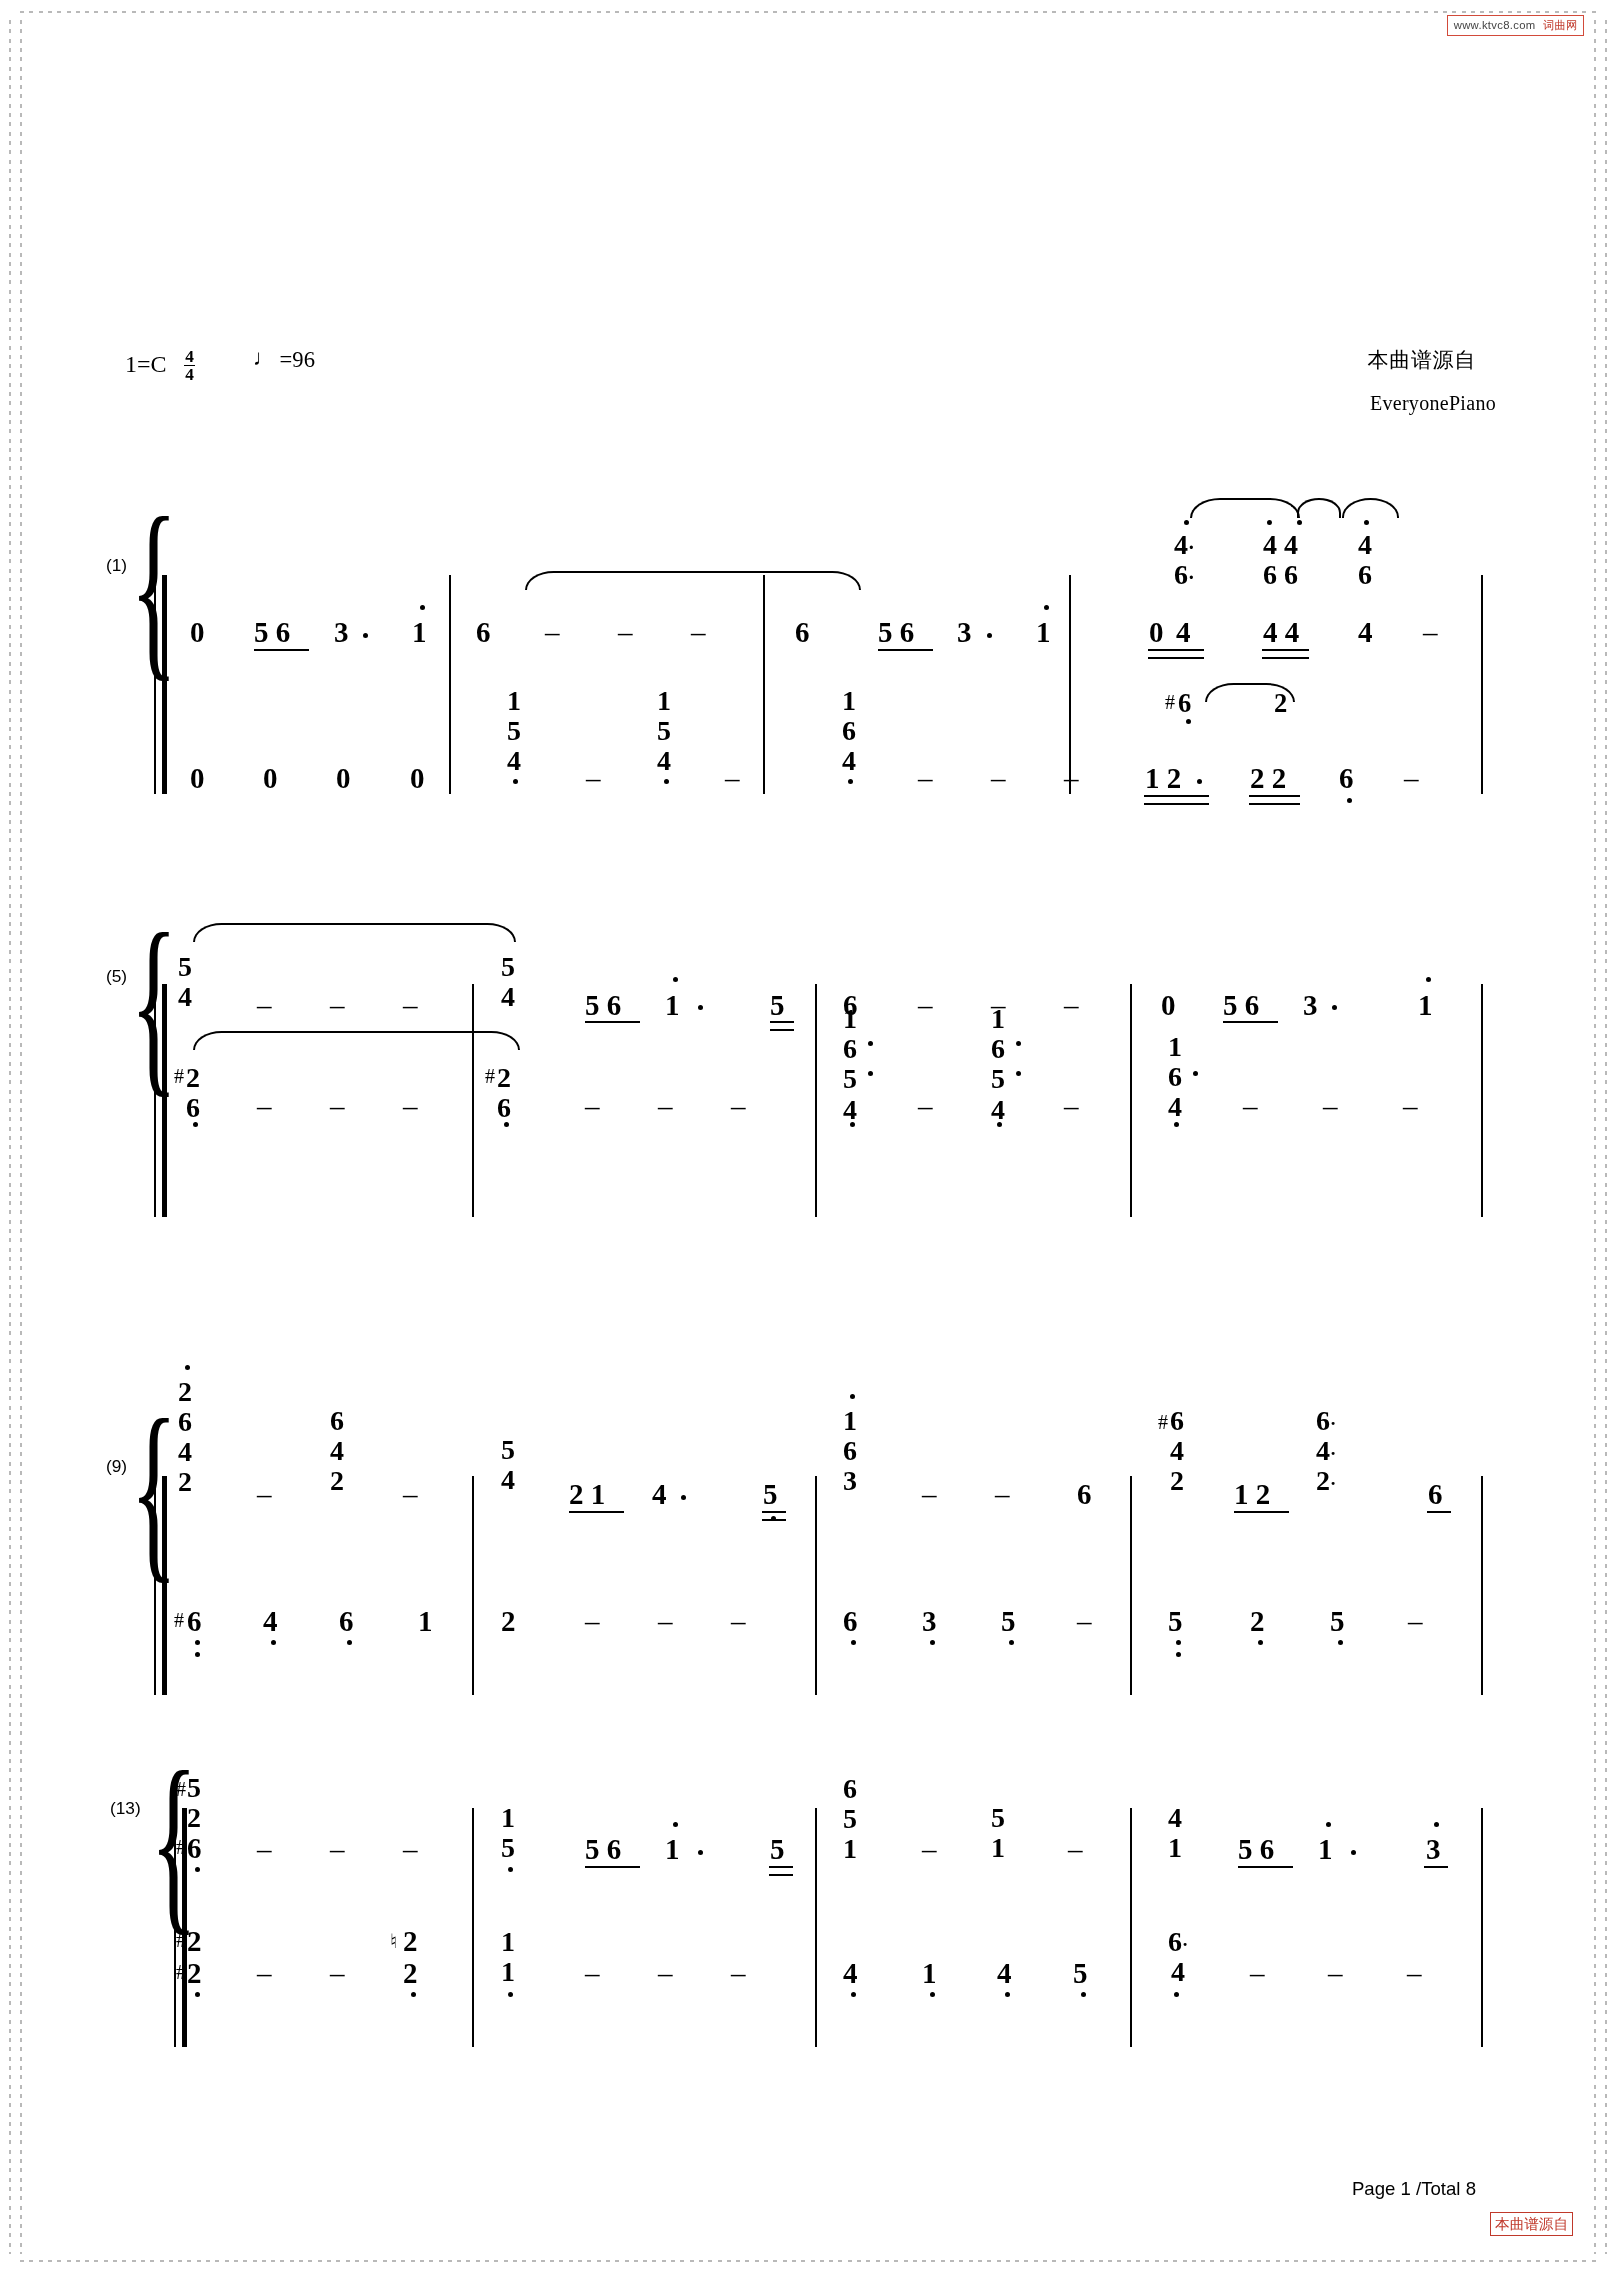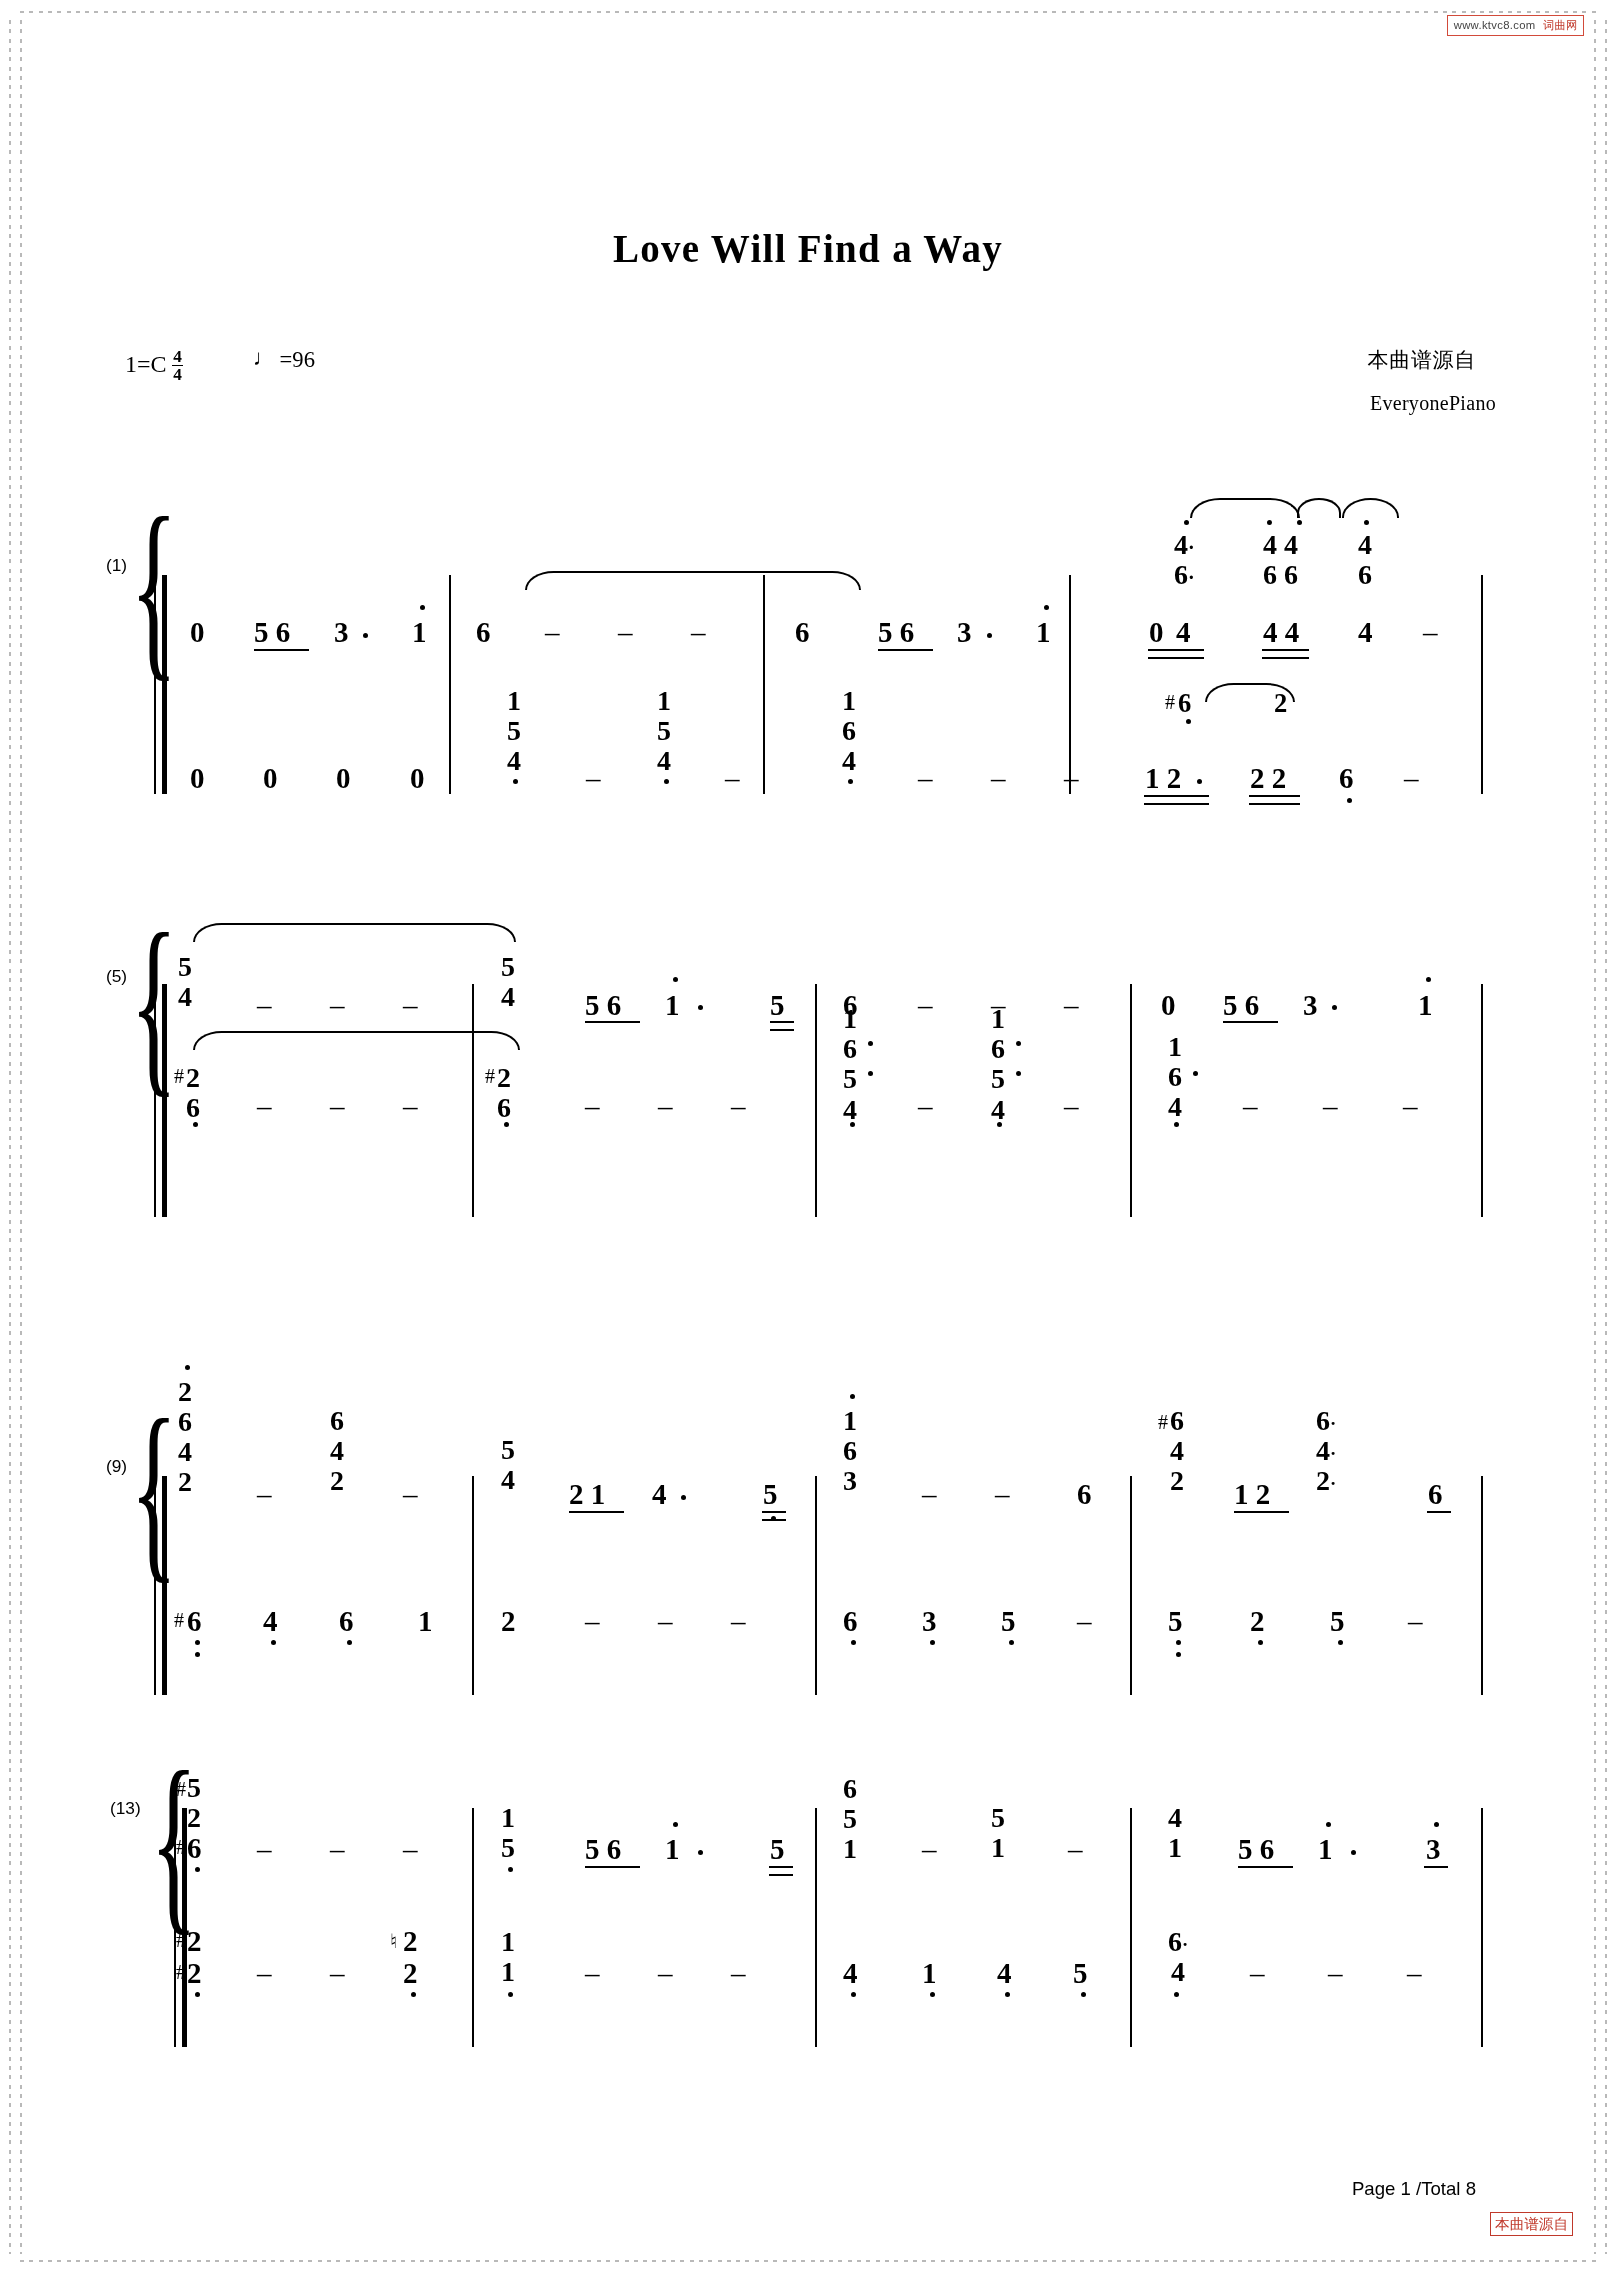--- a/index.html
+++ b/index.html
@@ -71,21 +71,21 @@
     font-family: "Liberation Serif", serif;
   }
   .keysig {
     position: absolute;
     top: 347px;
     left: 125px;
     font-size: 24px;
     font-family: "Liberation Serif", serif;
     display: flex;
     align-items: center;
-    gap: 4px;
+    gap: 16px;
   }
   .frac {
     display: inline-flex;
     flex-direction: column;
     align-items: center;
     font-size: 17.3px;
     line-height: 1.0;
     font-weight: bold;
     margin-left: 1.3px;
     position: relative;
@@ -227,21 +227,20 @@
   <div class="edge edge-right"></div>
   <div class="edge edge-right2"></div>
   <div class="edge horiz edge-top"></div>
   <div class="edge horiz edge-bottom"></div>
 
   <div class="watermark">
     <span>www.ktvc8.com</span>
     <span class="wm-cn">词曲网</span>
   </div>
 
-  <div class="title">Love Will Find a Way</div>
 
   <div class="keysig">
     <span>1=C</span>
     <span class="frac">
       <span class="num">4</span>
       <span class="den">4</span>
     </span>
   </div>
 
   <div class="tempo">

